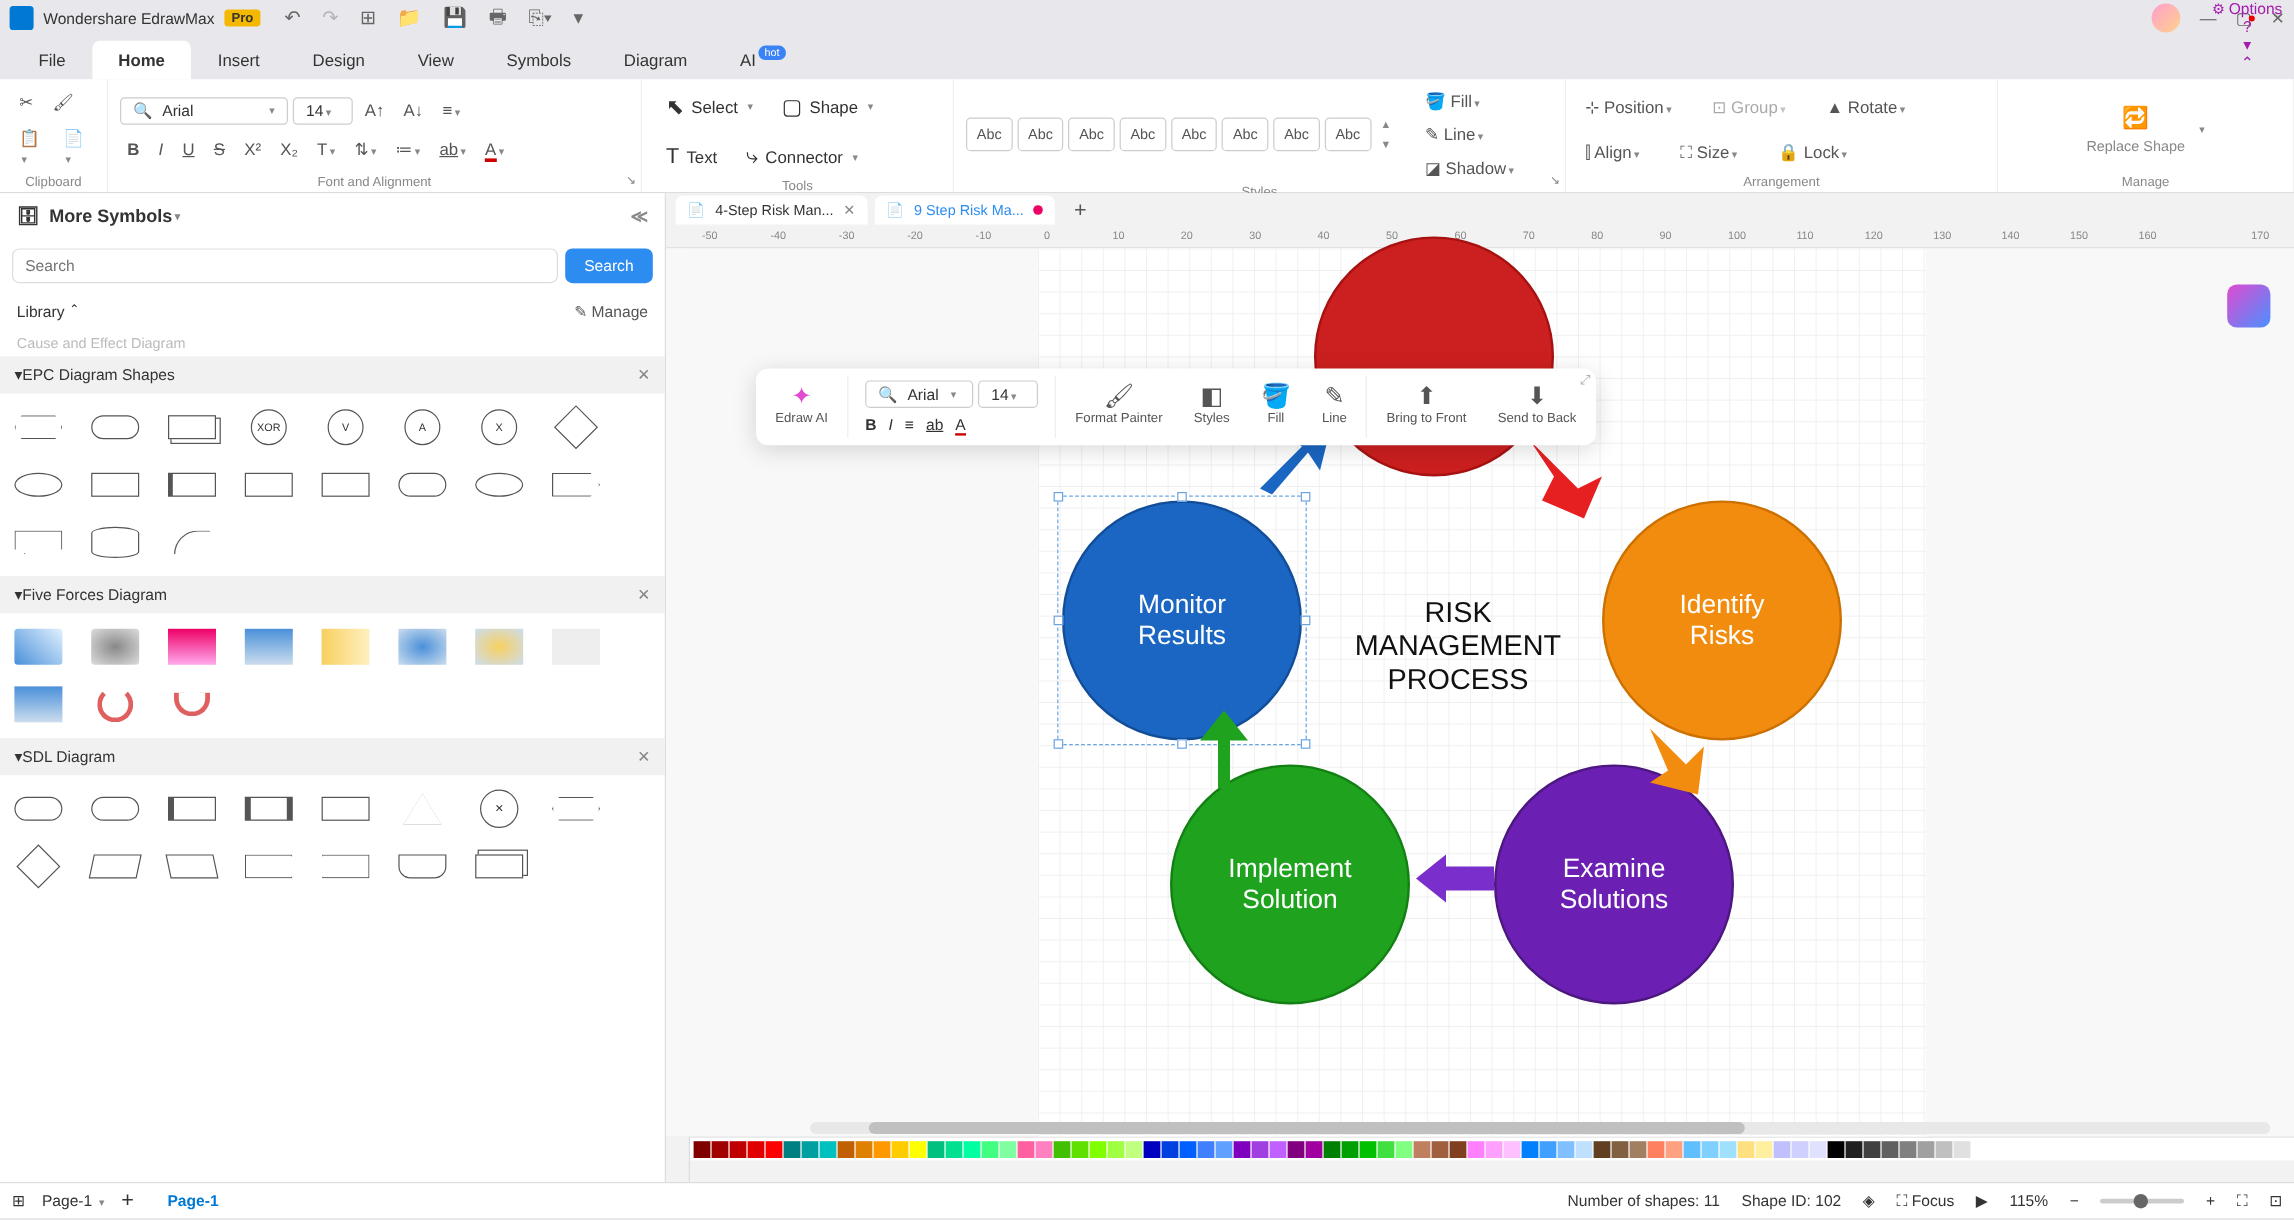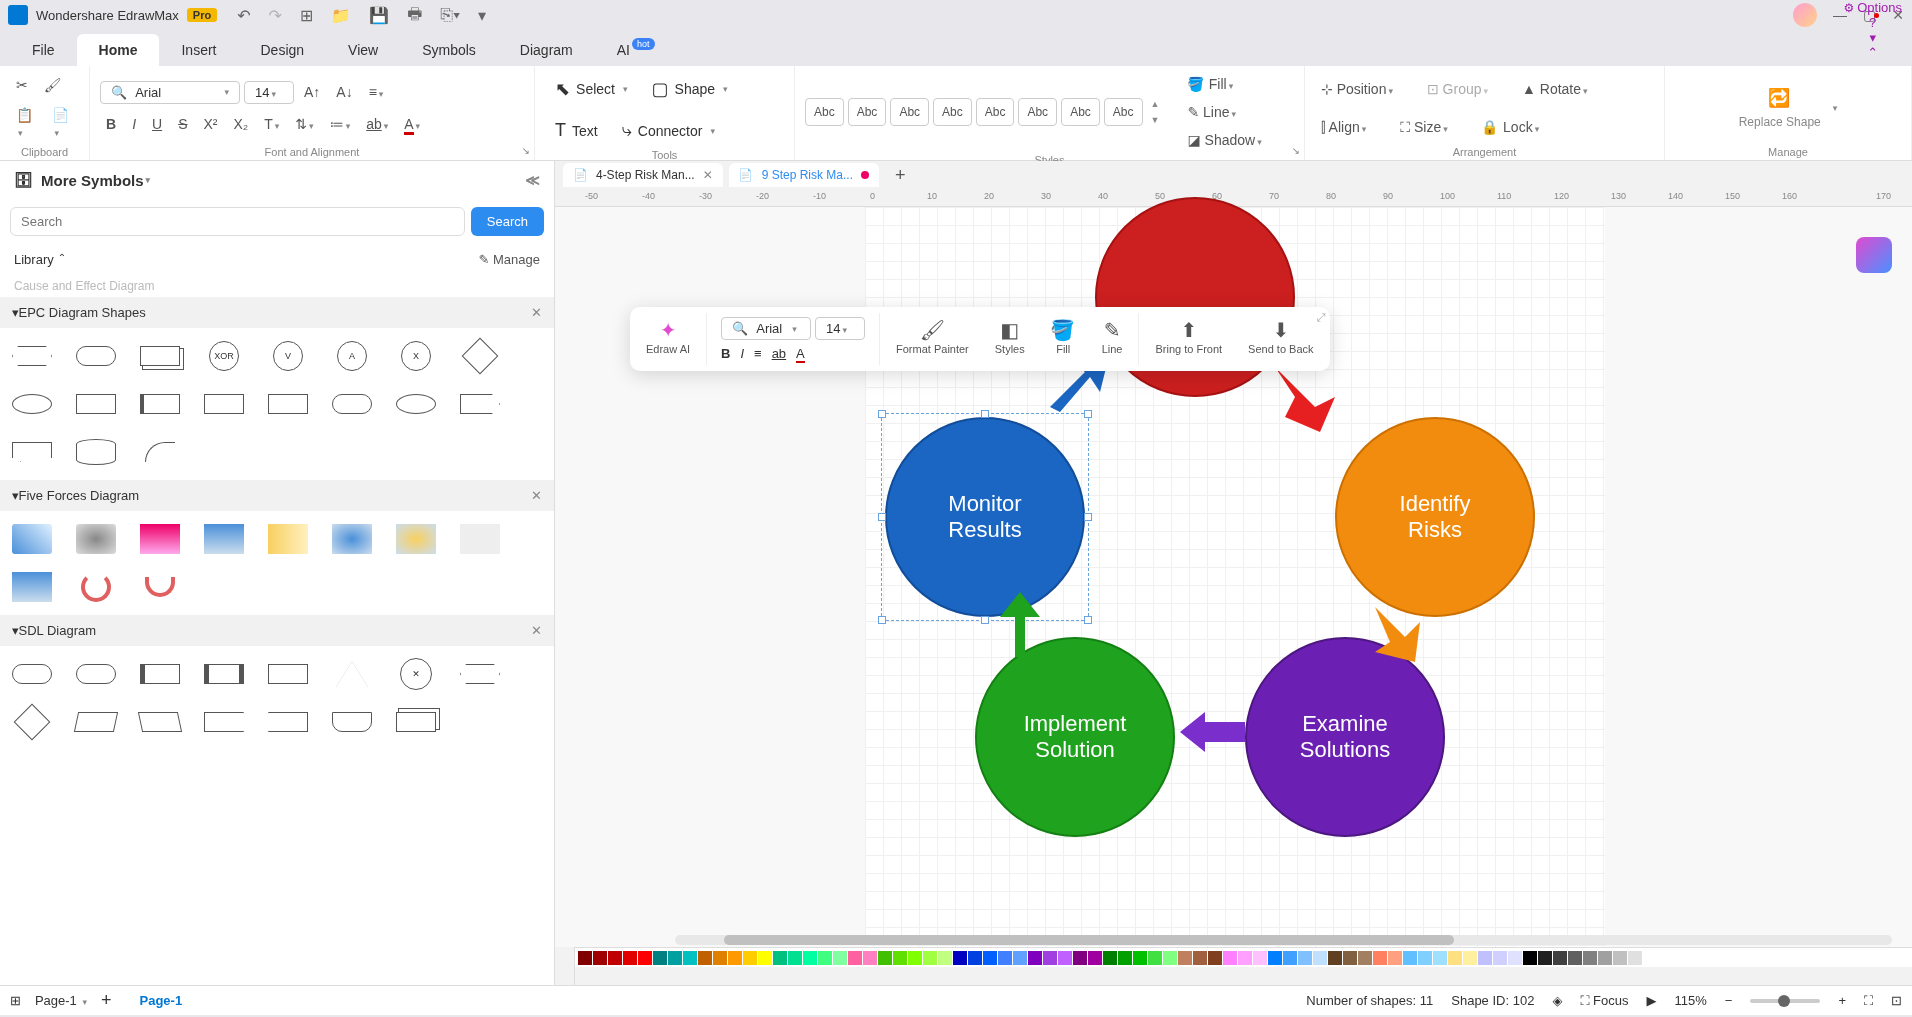--- a/index.html
+++ b/index.html
@@ -533,20 +533,25 @@
         <div class="selhandle" style="left:-4px;top:-4px"></div>
           <div class="selhandle" style="right:-4px;top:-4px"></div>
         <div class="selhandle" style="left:-4px;bottom:-4px"></div>
           <div class="selhandle" style="right:-4px;bottom:-4px"></div>
         <div class="selhandle" style="left:50%;top:-4px;margin-left:-4px"></div>
           <div class="selhandle" style="left:50%;bottom:-4px;margin-left:-4px"></div>
         <div class="selhandle" style="top:50%;left:-4px;margin-top:-4px"></div>
           <div class="selhandle" style="top:50%;right:-4px;margin-top:-4px"></div>
       </div>
 
+      <div class="dcenter" style="left:550px;top:290px;width:220px">
+        <div>RISK</div>
+          <div>MANAGEMENT</div>
+          <div>PROCESS</div>
+      </div>
 
       <svg class="darrow" style="left:710px;top:150px" width="80" height="80">
           <polygon points="10,10 50,50 70,40 55,75 20,60 30,40" fill="#e62020"></polygon>
         </svg>
       <svg class="darrow" style="left:800px;top:390px" width="80" height="80">
           <polygon points="20,10 50,40 65,25 60,65 20,55 35,45" fill="#f28c0f"></polygon>
         </svg>
       <svg class="darrow" style="left:620px;top:500px" width="80" height="50">
           <polygon points="70,15 30,15 30,5 5,25 30,45 30,35 70,35" fill="#7a2ecc"></polygon>
         </svg>

